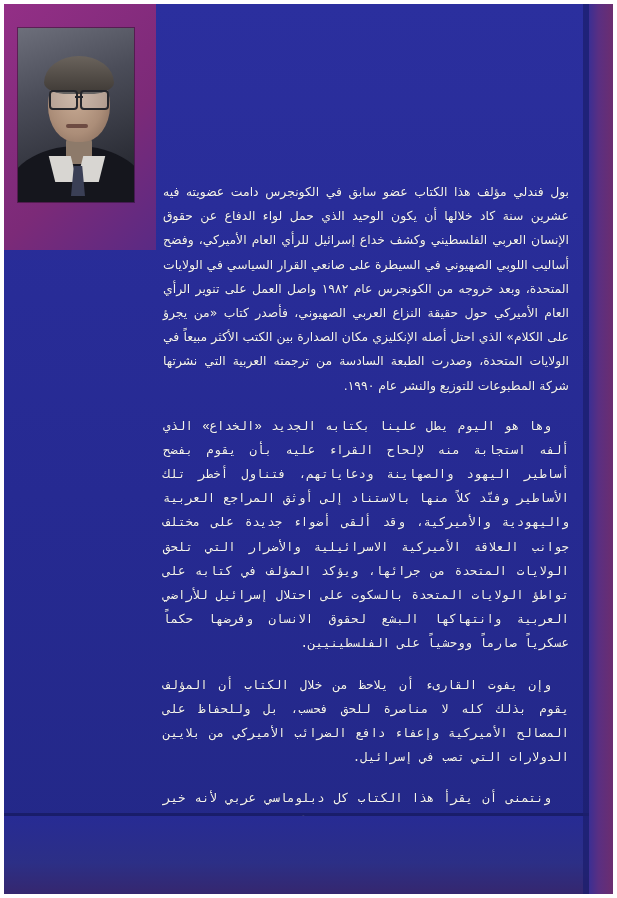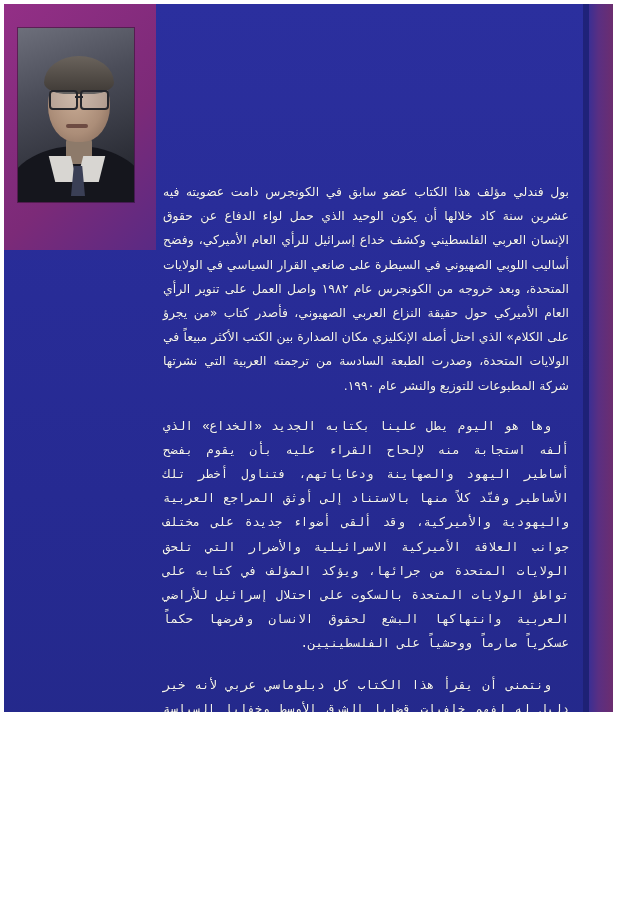--- a/index.html
+++ b/index.html
@@ -9,21 +9,21 @@
   }
   body {
     width: 617px;
     height: 898px;
     overflow: hidden;
     font-family: "DejaVu Sans", sans-serif;
   }
   .page {
     position: relative;
     width: 617px;
-    height: 712px;
+    height: 898px;
     background: #ffffff;
     overflow: hidden;
   }
   
   .cover {
     position: absolute;
     left: 4px;
     top: 4px;
     width: 609px;
     height: 890px;
@@ -231,20 +231,21 @@
         <div class="lens l"></div>
         <div class="lens r"></div>
         <div class="bridge"></div>
       </div>
       <div class="mouth"></div>
     </div>
 
     <div class="text-col">
       <p class="para">بول فندلي مؤلف هذا الكتاب عضو سابق في الكونجرس دامت عضويته فيه عشرين سنة كاد خلالها أن يكون الوحيد الذي حمل لواء الدفاع عن حقوق الإنسان العربي الفلسطيني وكشف خداع إسرائيل للرأي العام الأميركي، وفضح أساليب اللوبي الصهيوني في السيطرة على صانعي القرار السياسي في الولايات المتحدة، وبعد خروجه من الكونجرس عام ١٩٨٢ واصل العمل على تنوير الرأي العام الأميركي حول حقيقة النزاع العربي الصهيوني، فأصدر كتاب «من يجرؤ على الكلام» الذي احتل أصله الإنكليزي مكان الصدارة بين الكتب الأكثر مبيعاً في الولايات المتحدة، وصدرت الطبعة السادسة من ترجمته العربية التي نشرتها شركة المطبوعات للتوزيع والنشر عام ١٩٩٠.</p>
       <p class="para indent">وها هو اليوم يطل علينا بكتابه الجديد «الخداع» الذي ألفه استجابة منه لإلحاح القراء عليه بأن يقوم بفضح أساطير اليهود والصهاينة ودعاياتهم، فتناول أخطر تلك الأساطير وفنّد كلاً منها بالاستناد إلى أوثق المراجع العربية واليهودية والأميركية، وقد ألقى أضواء جديدة على مختلف جوانب العلاقة الأميركية الاسرائيلية والأضرار التي تلحق الولايات المتحدة من جرائها، ويؤكد المؤلف في كتابه على تواطؤ الولايات المتحدة بالسكوت على احتلال إسرائيل للأراضي العربية وانتهاكها البشع لحقوق الانسان وفرضها حكماً عسكرياً صارماً ووحشياً على الفلسطينيين.</p>
+      <p class="para indent">وإن يفوت القارىء أن يلاحظ من خلال الكتاب أن المؤلف يقوم بذلك كله لا مناصرة للحق فحسب، بل وللحفاظ على المصالح الأميركية وإعفاء دافع الضرائب الأميركي من بلايين الدولارات التي تصب في إسرائيل.</p>
       <p class="para indent">ونتمنى أن يقرأ هذا الكتاب كل دبلوماسي عربي لأنه خير دليل له لفهم خلفيات قضايا الشرق الأوسط وخفايا السياسة الأميركية.</p>
     </div>
 
     <div class="bottom-line"></div>
     <div class="bottom-band"></div>
     <div class="spine-inner"></div>
     <div class="spine"></div>
   </div>
 </div>
 

